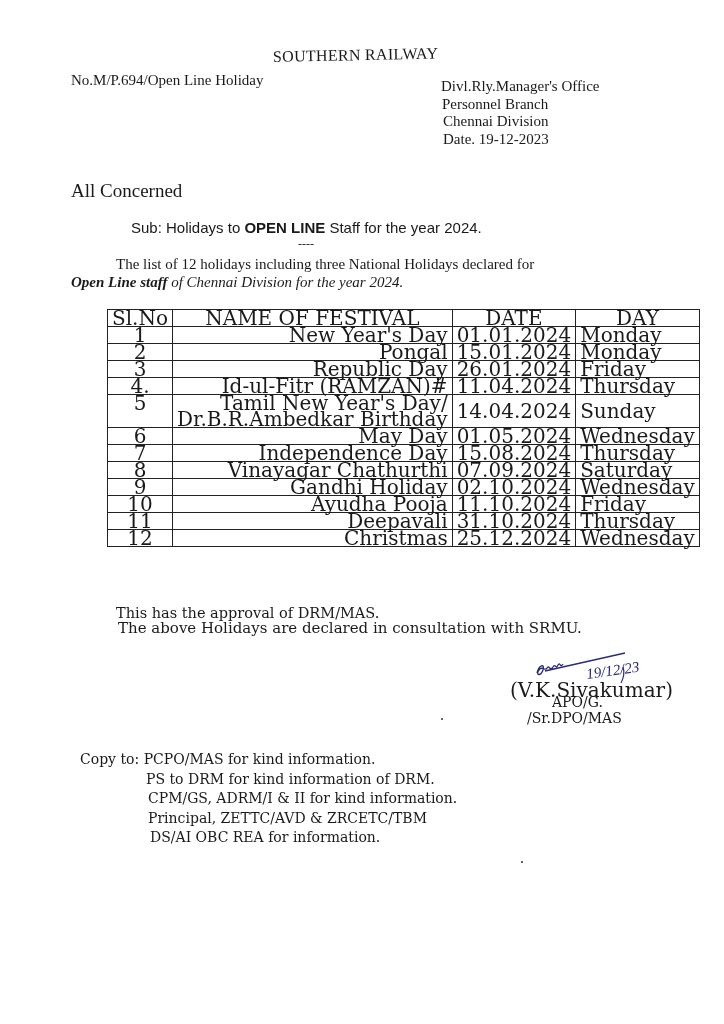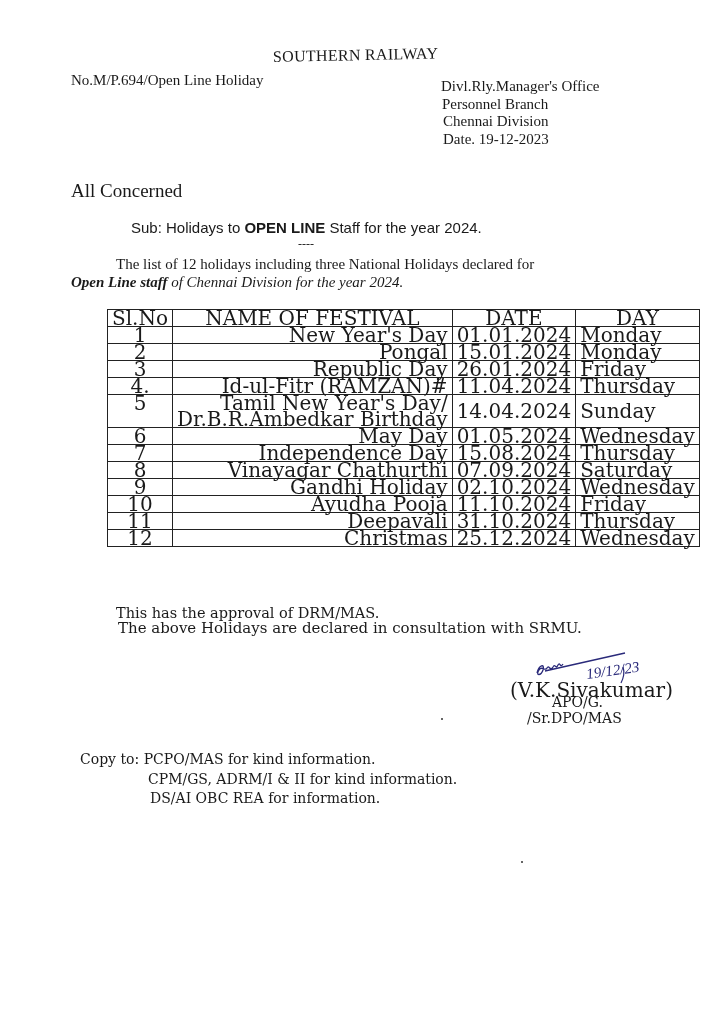--- a/index.html
+++ b/index.html
@@ -167,15 +167,17 @@
   <path d="M118 22 c2 6 0 12 -2 16" fill="none" stroke="#2a2a7a" stroke-width="1.2"></path>
 </svg>
 <div class="abs signame">(V.K.Sivakumar)</div>
 <div class="abs desig1">APO/G.</div>
 <div class="abs desig2">/Sr.DPO/MAS</div>
 <div class="dot" style="left:441px; top:718px;"></div>
 <div class="dot" style="left:521px; top:861px;"></div>
 
 <div class="abs copy">
   <div class="row"><span>Copy to: </span><span>PCPO/MAS for kind information.</span></div>
+  <div class="row ind">PS to DRM for kind information of DRM.</div>
   <div class="row ind" style="padding-left:68px">CPM/GS, ADRM/I &amp; II for kind information.</div>
+  <div class="row ind" style="padding-left:68px">Principal, ZETTC/AVD  &amp;  ZRCETC/TBM</div>
   <div class="row ind" style="padding-left:70px">DS/AI OBC REA for information.</div>
 </div>
 
 </body></html>

